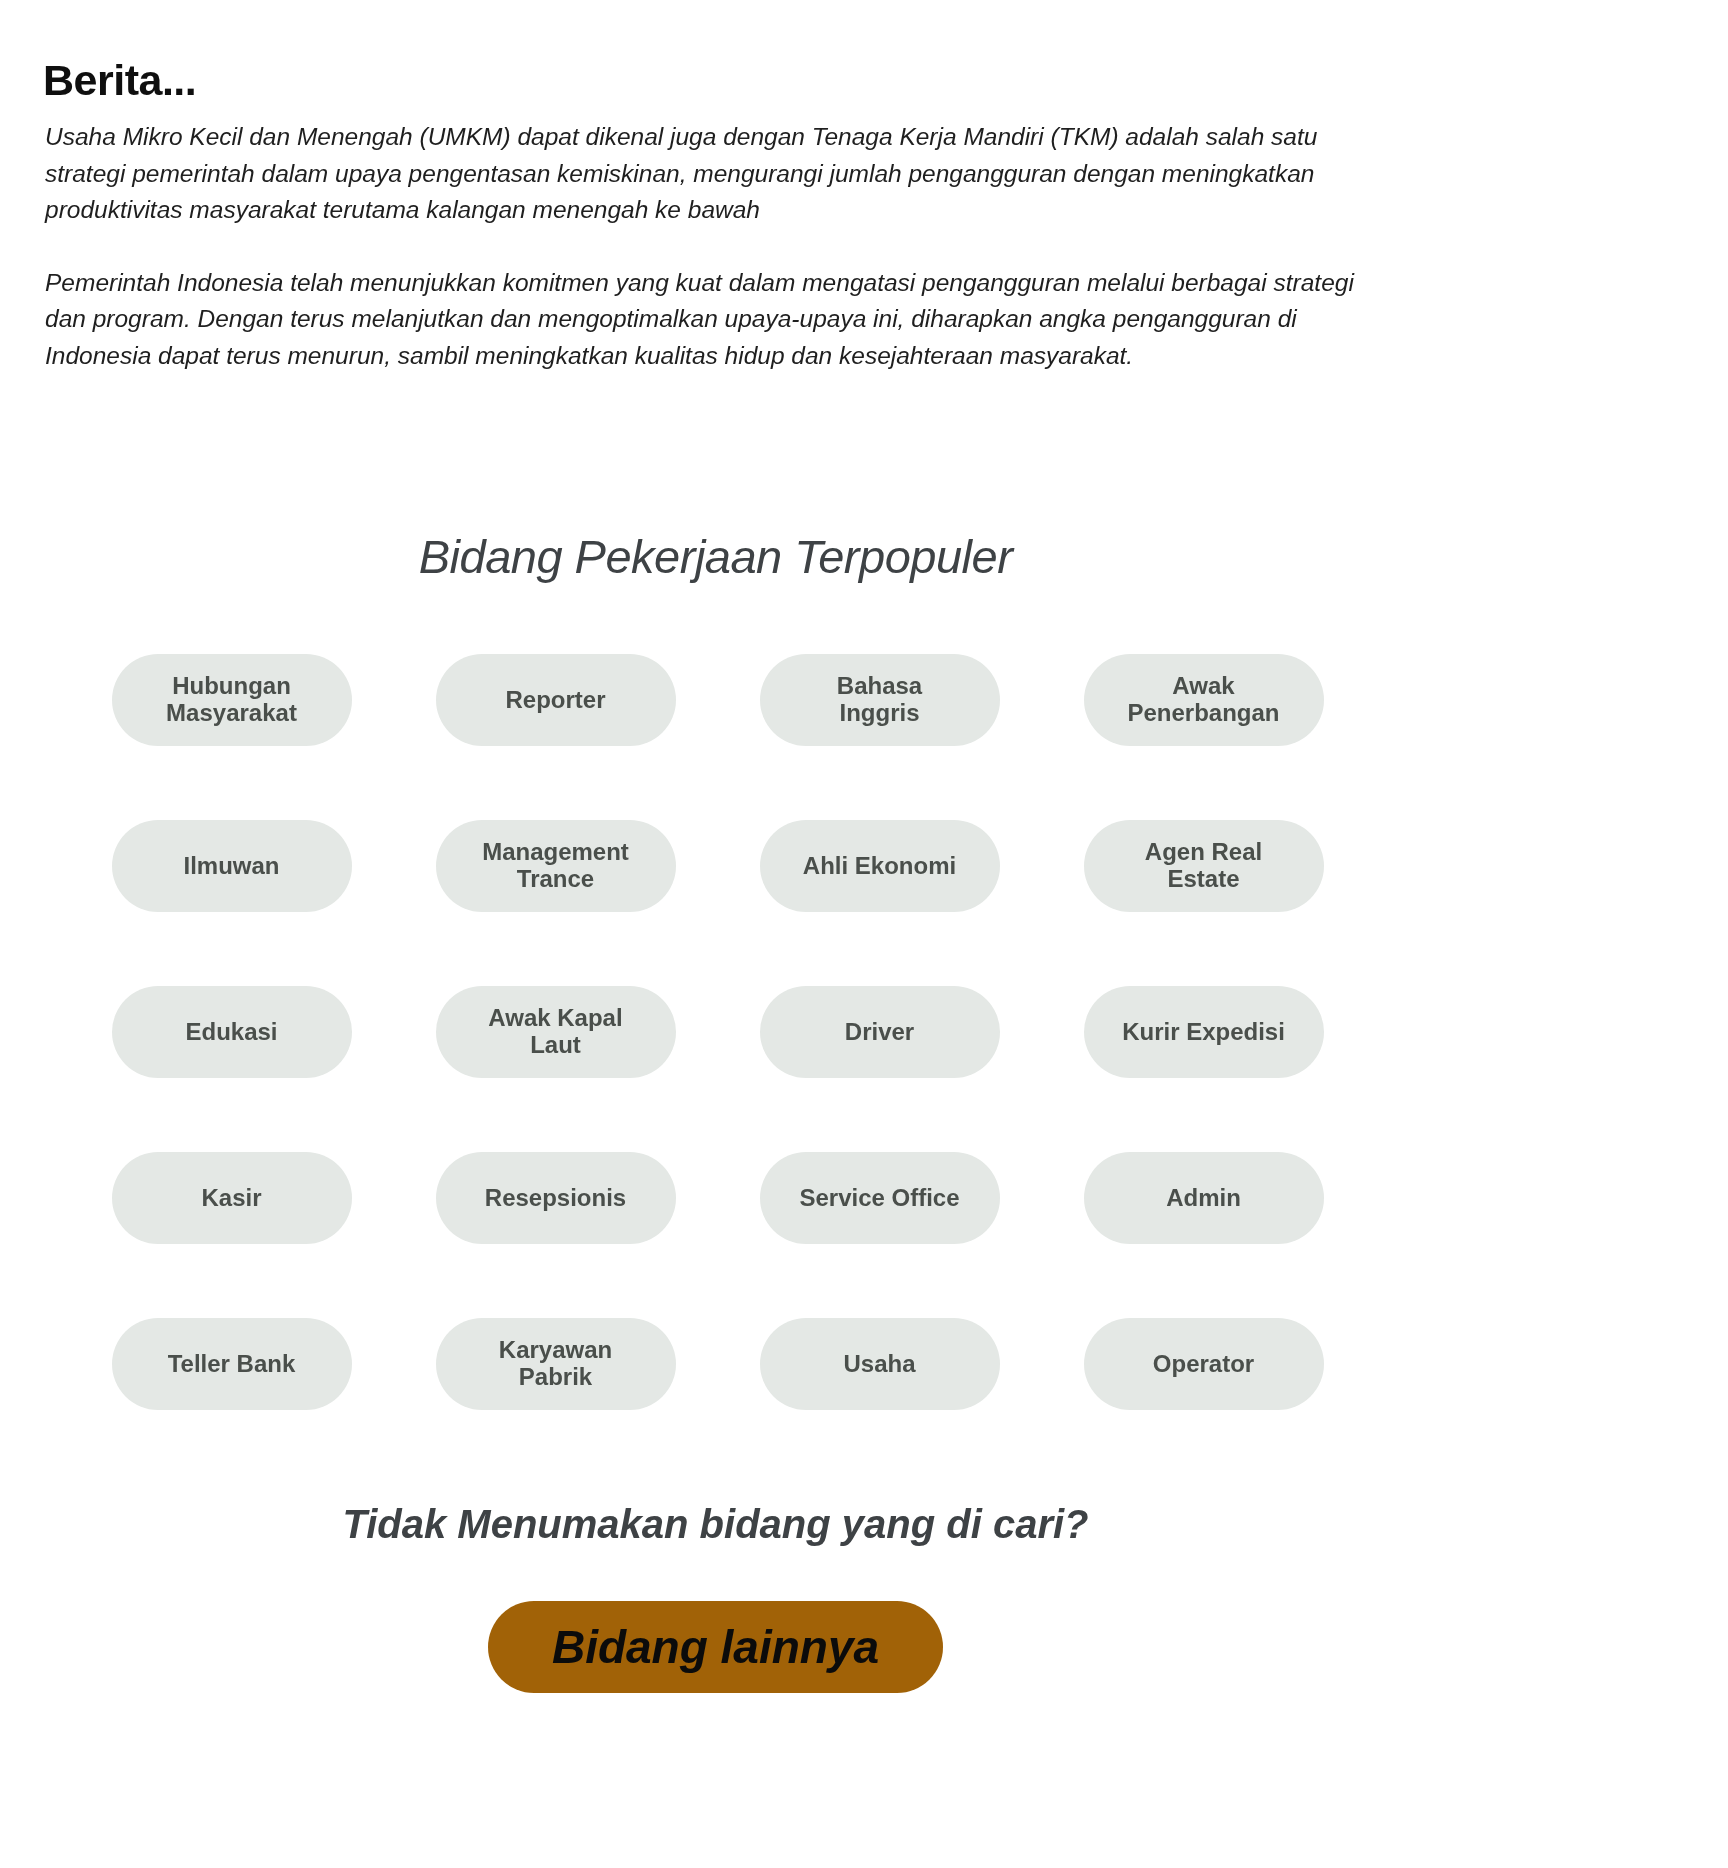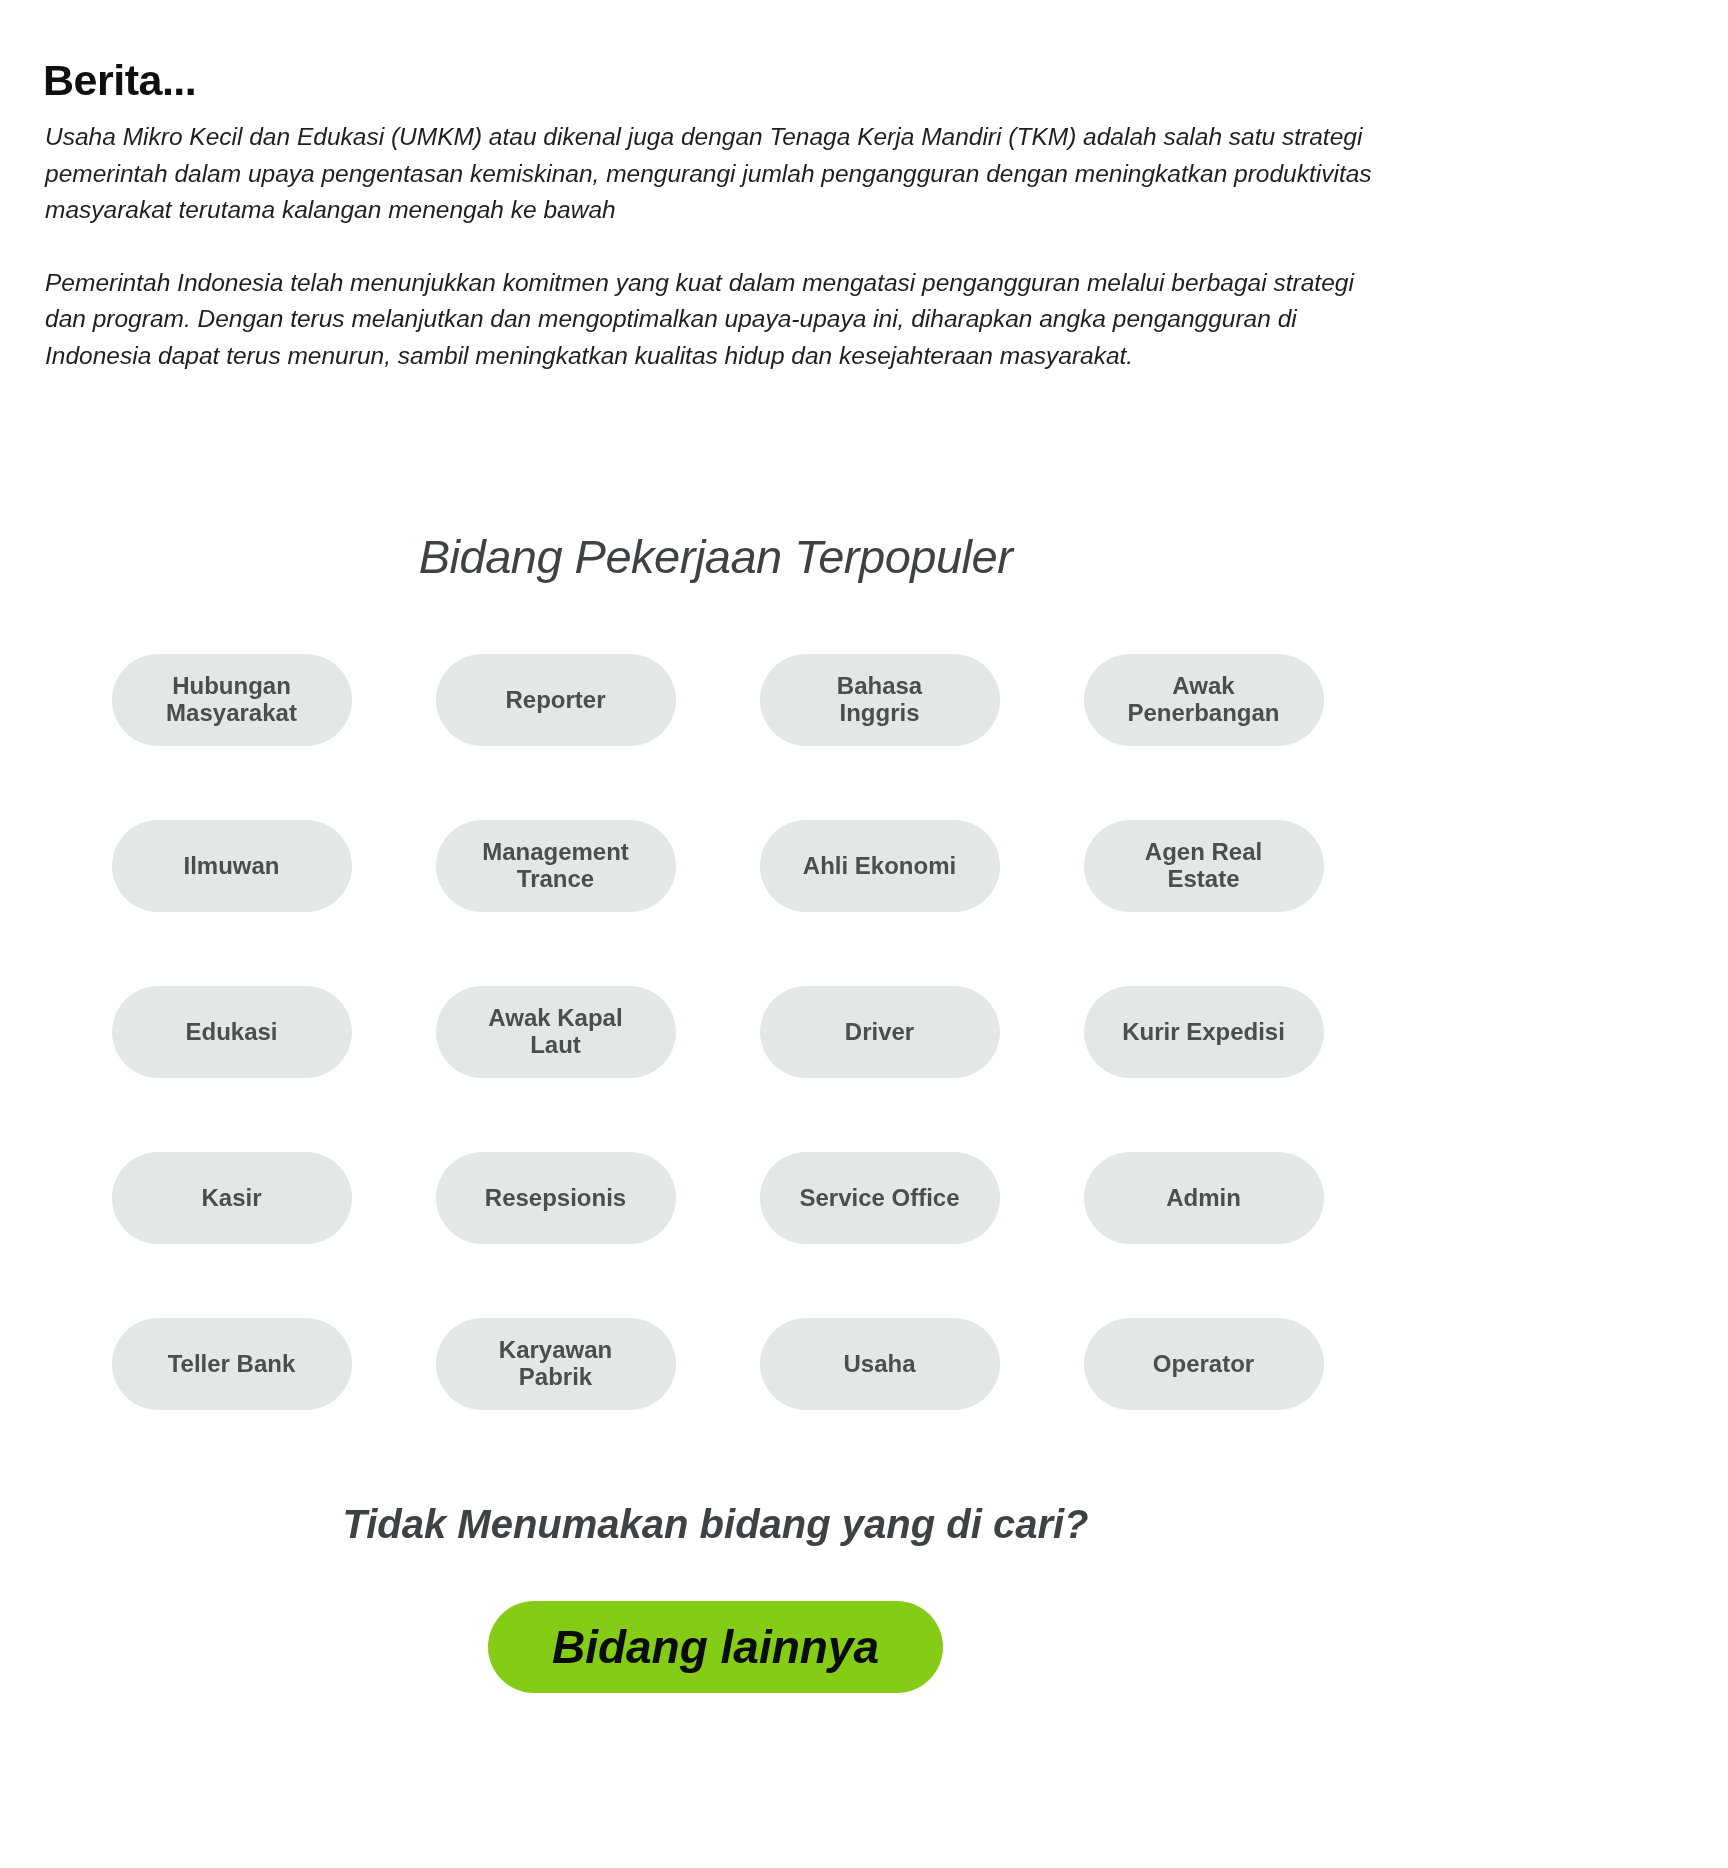--- a/index.html
+++ b/index.html
@@ -76,42 +76,42 @@
     color: #3e4245;
   }
   .more-button {
     display: inline-flex;
     align-items: center;
     justify-content: center;
     margin-top: 52px;
     min-width: 455px;
     height: 92px;
     padding: 0 60px;
-    background: #84cc16;
+    background: #a16207;
     border: none;
     border-radius: 46px;
     cursor: pointer;
   }
   .more-button span {
     font-size: 46px;
     font-weight: bold;
     font-style: italic;
     color: #0b0b0b;
     font-family: "Liberation Sans", sans-serif;
   }
 </style>
 </head>
 <body>
 
 <div class="content">
 
   <h1 class="article-heading">Berita...</h1>
 
   <div class="intro">
-    <p>Usaha Mikro Kecil dan Edukasi (UMKM) atau dikenal juga dengan Tenaga Kerja Mandiri (TKM) adalah salah satu strategi pemerintah dalam upaya pengentasan kemiskinan, mengurangi jumlah pengangguran dengan meningkatkan produktivitas masyarakat terutama kalangan menengah ke bawah</p>
+    <p>Usaha Mikro Kecil dan Menengah (UMKM) dapat dikenal juga dengan Tenaga Kerja Mandiri (TKM) adalah salah satu strategi pemerintah dalam upaya pengentasan kemiskinan, mengurangi jumlah pengangguran dengan meningkatkan produktivitas masyarakat terutama kalangan menengah ke bawah</p>
     <p>Pemerintah Indonesia telah menunjukkan komitmen yang kuat dalam mengatasi pengangguran melalui berbagai strategi dan program. Dengan terus melanjutkan dan mengoptimalkan upaya-upaya ini, diharapkan angka pengangguran di Indonesia dapat terus menurun, sambil meningkatkan kualitas hidup dan kesejahteraan masyarakat.</p>
   </div>
 
   <section class="jobs">
     <h2 class="jobs-title">Bidang Pekerjaan Terpopuler</h2>
 
     <div class="job-grid">
         <div class="pill">
         <span>Hubungan
 Masyarakat</span>

